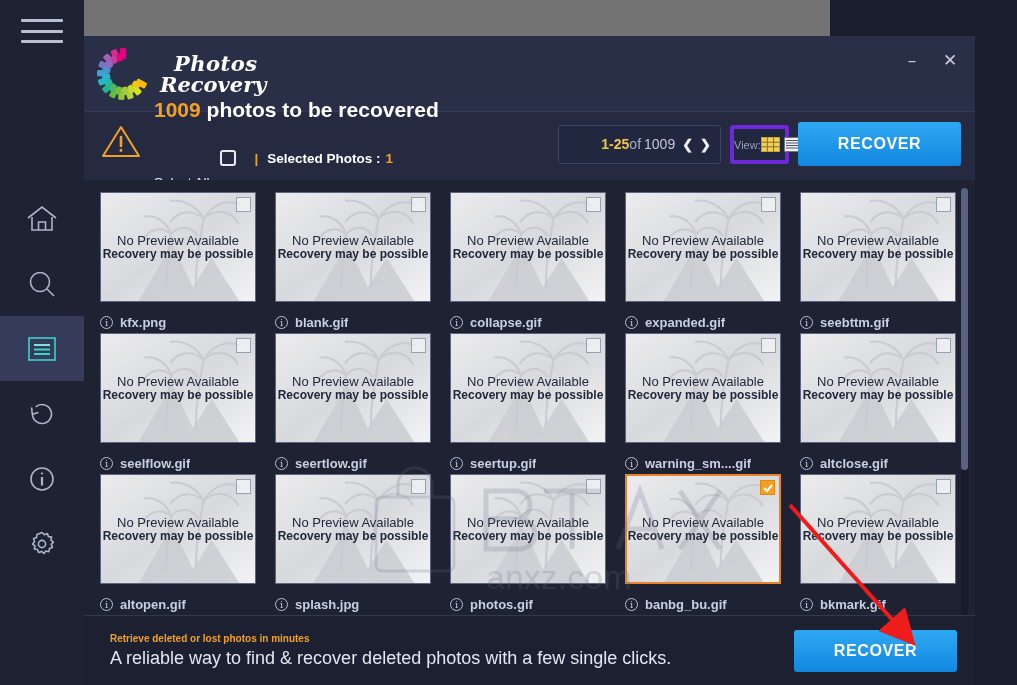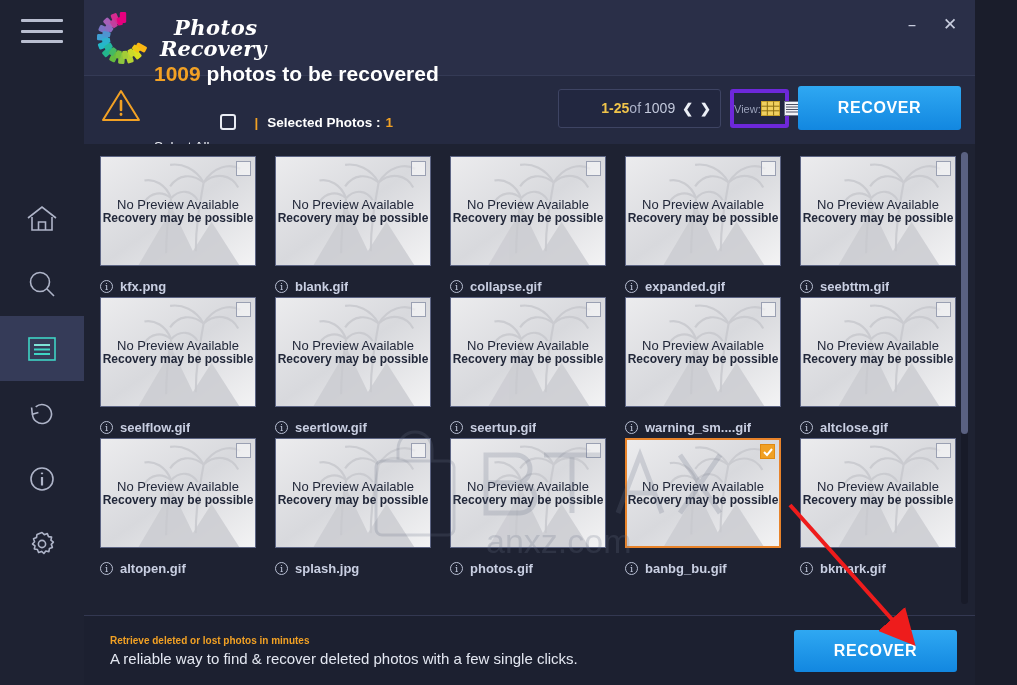--- a/index.html
+++ b/index.html
@@ -7,20 +7,21 @@
     width: 1017px; height: 685px;
     background: #1a1d2b;
     font-family: "Liberation Sans", sans-serif;
     overflow: hidden;
   }
   .app {
     position: relative;
     width: 830px; height: 685px;
     background: #737373;
     display: flex;
+    align-items: flex-end;
   }
 
   
   .sidebar {
     width: 84px; height: 685px;
     background: #1e2232;
     flex: 0 0 84px;
     display: flex; flex-direction: column; align-items: center;
     position: relative;
   }
@@ -215,21 +216,21 @@
   
   .footer {
     height: 70px; background: #1c2030;
     border-top: 1px solid #333851;
     display: flex; align-items: center;
     padding: 0 18px 0 26px;
     position: relative;
   }
   .f-texts { display: flex; flex-direction: column; gap: 4px; }
   .f1 { font-size: 10px; font-weight: bold; color: #f2a124; }
-  .f2 { font-size: 15px; color: #e3e7f1; }
+  .f2 { font-size: 18px; color: #e3e7f1; }
   .recover-bot {
     margin-left: auto;
     width: 163px; height: 42px;
     background: linear-gradient(180deg,#2fa8f2 0%,#1287e0 100%);
     border-radius: 3px;
     color: #fff; font-size: 16px; font-weight: bold; letter-spacing: .6px;
     display: flex; align-items: center; justify-content: center;
     cursor: pointer;
   }
 

